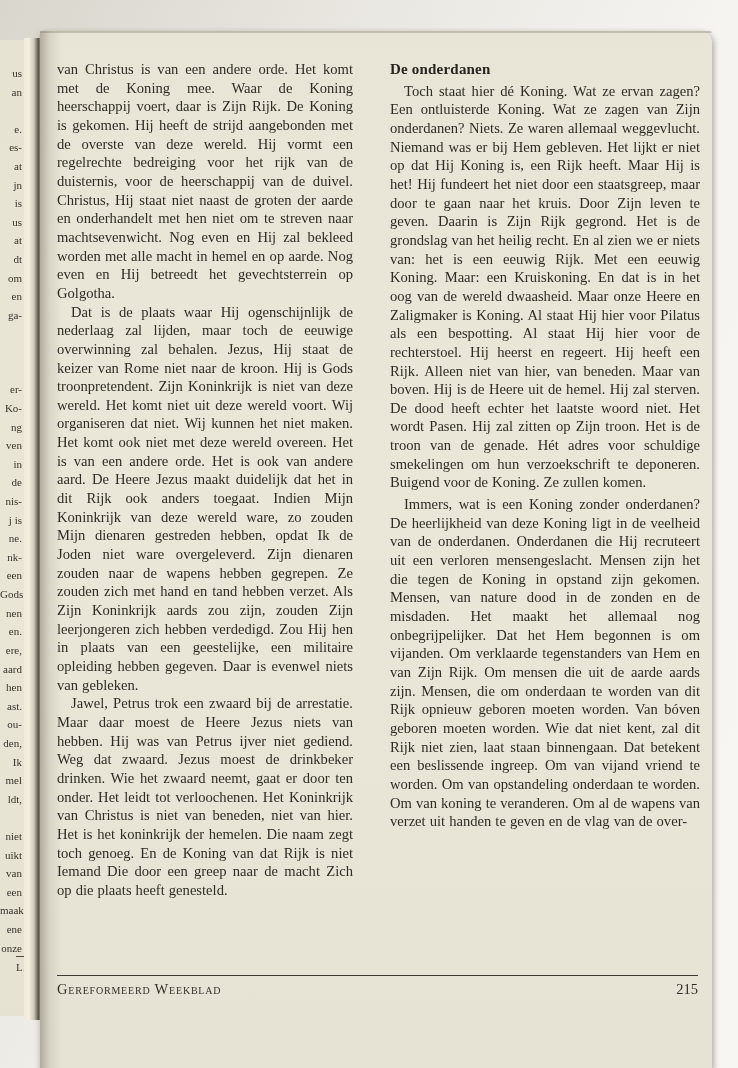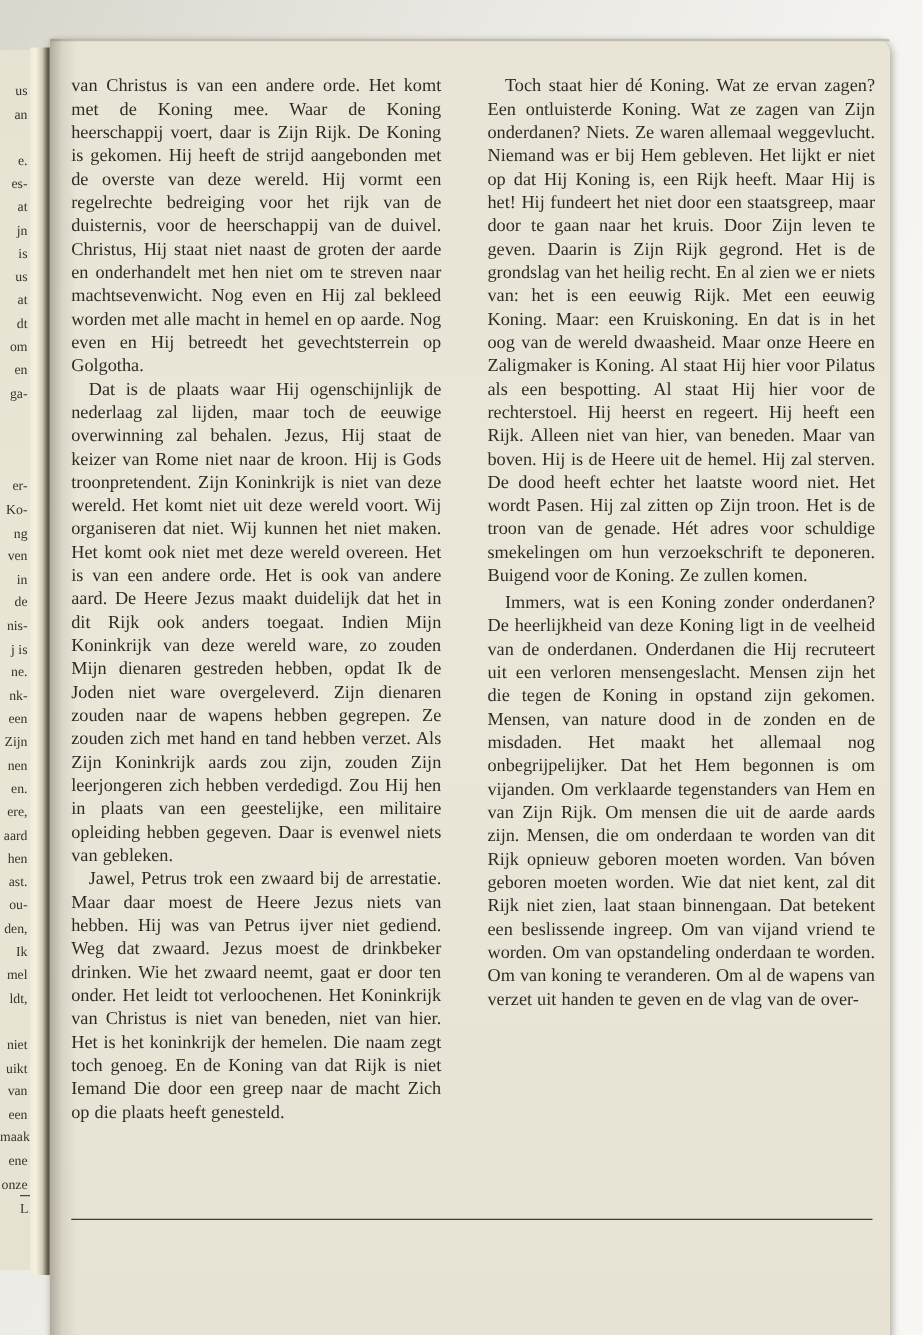--- a/index.html
+++ b/index.html
@@ -100,21 +100,21 @@
         <div class="frag">Ko-</div>
         <div class="frag">ng</div>
         <div class="frag">ven</div>
         <div class="frag">in</div>
         <div class="frag">de</div>
         <div class="frag">nis-</div>
         <div class="frag">j is</div>
         <div class="frag">ne.</div>
         <div class="frag">nk-</div>
         <div class="frag">een</div>
-        <div class="frag">Zijn</div>
+        <div class="frag">Gods</div>
         <div class="frag">nen</div>
         <div class="frag">en.</div>
         <div class="frag">ere,</div>
         <div class="frag">aard</div>
         <div class="frag">hen</div>
         <div class="frag">ast.</div>
         <div class="frag">ou-</div>
         <div class="frag">den,</div>
         <div class="frag">Ik</div>
         <div class="frag">mel</div>
@@ -139,25 +139,30 @@
   <div class="page">
 
     <div class="columns">
       <div class="col col-left">
           <div class="para">van Christus is van een andere orde. Het komt met de Koning mee. Waar de Koning heerschappij voert, daar is Zijn Rijk. De Koning is gekomen. Hij heeft de strijd aangebonden met de overste van deze wereld. Hij vormt een regelrechte bedreiging voor het rijk van de duisternis, voor de heerschappij van de duivel. Christus, Hij staat niet naast de groten der aarde en onderhandelt met hen niet om te streven naar machtsevenwicht. Nog even en Hij zal bekleed worden met alle macht in hemel en op aarde. Nog even en Hij betreedt het gevechtsterrein op Golgotha.</div>
           <div class="para">Dat is de plaats waar Hij ogenschijnlijk de nederlaag zal lijden, maar toch de eeuwige overwinning zal behalen. Jezus, Hij staat de keizer van Rome niet naar de kroon. Hij is Gods troonpretendent. Zijn Koninkrijk is niet van deze wereld. Het komt niet uit deze wereld voort. Wij organiseren dat niet. Wij kunnen het niet maken. Het komt ook niet met deze wereld overeen. Het is van een andere orde. Het is ook van andere aard. De Heere Jezus maakt duidelijk dat het in dit Rijk ook anders toegaat. Indien Mijn Koninkrijk van deze wereld ware, zo zouden Mijn dienaren gestreden hebben, opdat Ik de Joden niet ware overgeleverd. Zijn dienaren zouden naar de wapens hebben gegrepen. Ze zouden zich met hand en tand hebben verzet. Als Zijn Koninkrijk aards zou zijn, zouden Zijn leerjongeren zich hebben verdedigd. Zou Hij hen in plaats van een geestelijke, een militaire opleiding hebben gegeven. Daar is evenwel niets van gebleken.</div>
           <div class="para">Jawel, Petrus trok een zwaard bij de arrestatie. Maar daar moest de Heere Jezus niets van hebben. Hij was van Petrus ijver niet gediend. Weg dat zwaard. Jezus moest de drinkbeker drinken. Wie het zwaard neemt, gaat er door ten onder. Het leidt tot verloochenen. Het Koninkrijk van Christus is niet van beneden, niet van hier. Het is het koninkrijk der hemelen. Die naam zegt toch genoeg. En de Koning van dat Rijk is niet Iemand Die door een greep naar de macht Zich op die plaats heeft genesteld.</div>
         </div>
 
       <div class="col col-right">
+        <h2 class="heading">De onderdanen</h2>
         <div class="rc-paras">
             <div class="para">Toch staat hier dé Koning. Wat ze ervan zagen? Een ontluisterde Koning. Wat ze zagen van Zijn onderdanen? Niets. Ze waren allemaal weggevlucht. Niemand was er bij Hem gebleven. Het lijkt er niet op dat Hij Koning is, een Rijk heeft. Maar Hij is het! Hij fundeert het niet door een staatsgreep, maar door te gaan naar het kruis. Door Zijn leven te geven. Daarin is Zijn Rijk gegrond. Het is de grondslag van het heilig recht. En al zien we er niets van: het is een eeuwig Rijk. Met een eeuwig Koning. Maar: een Kruiskoning. En dat is in het oog van de wereld dwaasheid. Maar onze Heere en Zaligmaker is Koning. Al staat Hij hier voor Pilatus als een bespotting. Al staat Hij hier voor de rechterstoel. Hij heerst en regeert. Hij heeft een Rijk. Alleen niet van hier, van beneden. Maar van boven. Hij is de Heere uit de hemel. Hij zal sterven. De dood heeft echter het laatste woord niet. Het wordt Pasen. Hij zal zitten op Zijn troon. Het is de troon van de genade. Hét adres voor schuldige smekelingen om hun verzoekschrift te deponeren. Buigend voor de Koning. Ze zullen komen.</div>
             <div class="para">Immers, wat is een Koning zonder onderdanen? De heerlijkheid van deze Koning ligt in de veelheid van de onderdanen. Onderdanen die Hij recruteert uit een verloren mensengeslacht. Mensen zijn het die tegen de Koning in opstand zijn gekomen. Mensen, van nature dood in de zonden en de misdaden. Het maakt het allemaal nog onbegrijpelijker. Dat het Hem begonnen is om vijanden. Om verklaarde tegenstanders van Hem en van Zijn Rijk. Om mensen die uit de aarde aards zijn. Mensen, die om onderdaan te worden van dit Rijk opnieuw geboren moeten worden. Van bóven geboren moeten worden. Wie dat niet kent, zal dit Rijk niet zien, laat staan binnengaan. Dat betekent een beslissende ingreep. Om van vijand vriend te worden. Om van opstandeling onderdaan te worden. Om van koning te veranderen. Om al de wapens van verzet uit handen te geven en de vlag van de over-</div>
           </div>
       </div>
     </div>
 
     <div class="footer">
       <div class="footer-rule"></div>
+      <div class="footer-row">
+        <span class="journal">Gereformeerd Weekblad</span>
+        <span class="pagenum">215</span>
+      </div>
     </div>
 
   </div>
 </div>
 
 </body></html>

